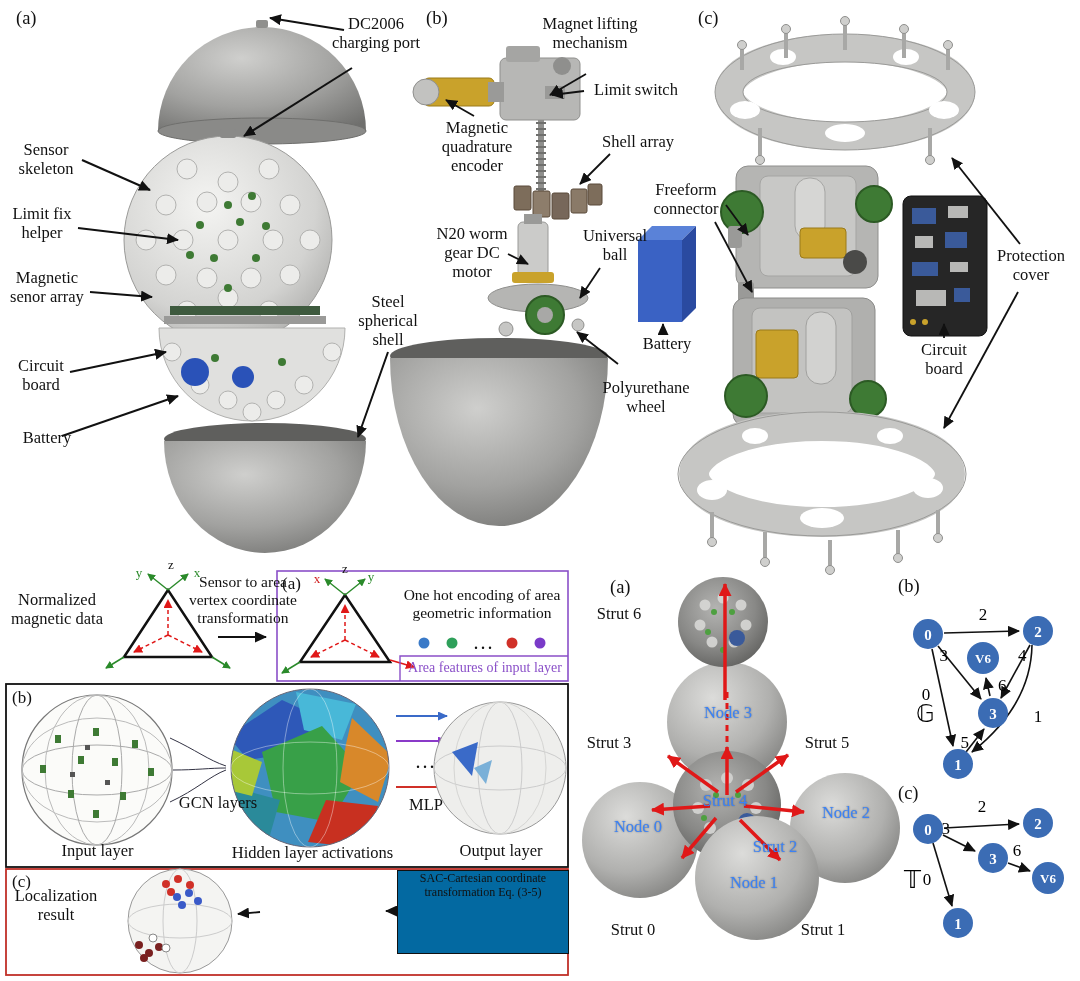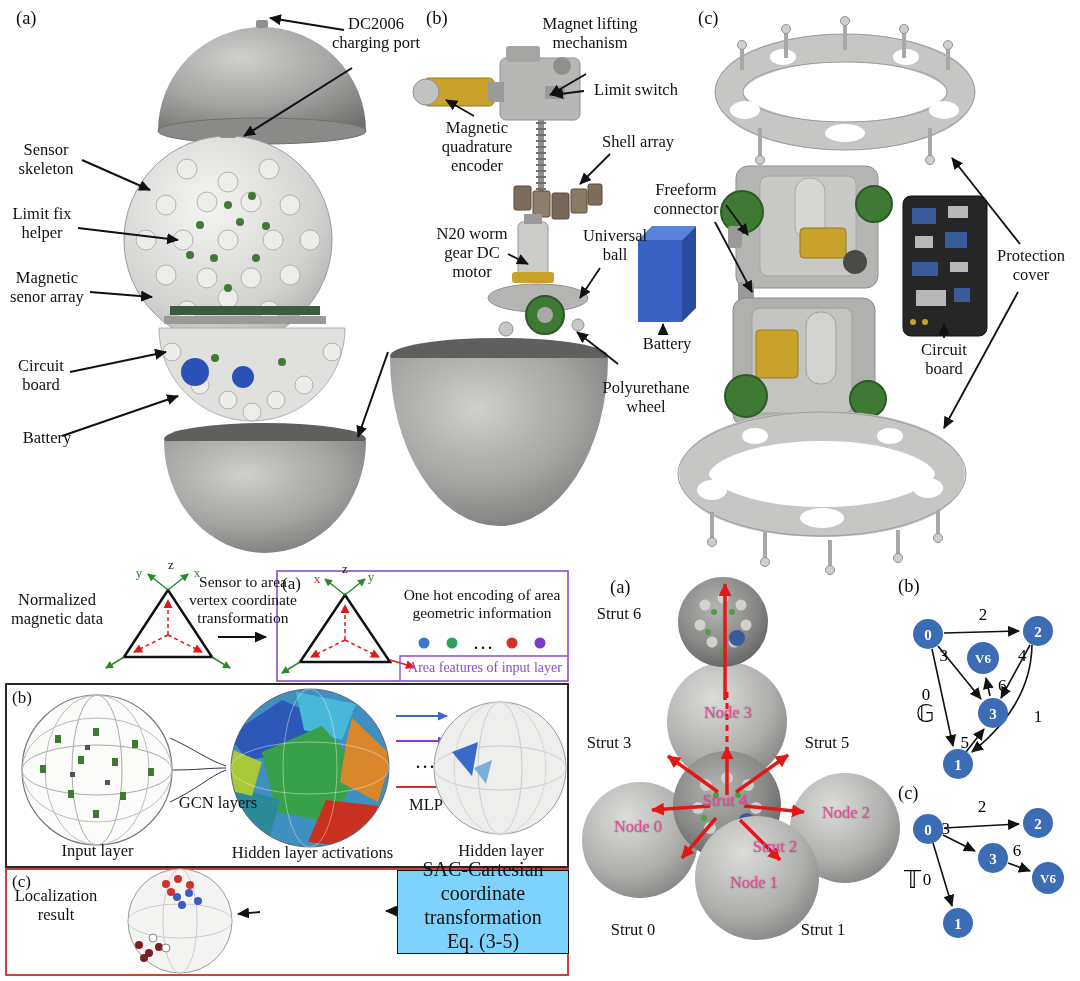--- a/index.html
+++ b/index.html
@@ -2,26 +2,26 @@
 <html><head>
 <meta charset="utf-8">
 <style>
   html,body{margin:0;padding:0}
   body{width:1080px;height:981px;background:#fff;position:relative;
        font-family:"Liberation Serif","DejaVu Serif",serif;color:#111}
   #canvas{position:absolute;left:0;top:0;width:1080px;height:981px;overflow:hidden;background:#fff}
   svg.gfx{position:absolute;left:0;top:0}
   .lbl{position:absolute;font-size:16.5px;line-height:1.16;text-align:center}
   .tag{font-size:18.5px;text-align:left}
-  .white{color:#ec4899;text-shadow:0 0 2px rgba(0,0,0,.4)}
+  .white{color:#3b82f6;text-shadow:0 0 2px rgba(0,0,0,.4)}
   .sm{font-size:13px;line-height:1}
   .purple{color:#8a4fc8;font-size:14px}
   .dots{font-size:20px;letter-spacing:2px;line-height:.6}
-  .flowbox{position:absolute;border:1.7px solid #111;display:flex;align-items:flex-end;justify-content:center;
-           font-size:20px;line-height:1.2;text-align:center;background:#7dd3fc}
+  .flowbox{position:absolute;border:1.7px solid #111;display:flex;align-items:flex-start;justify-content:center;
+           font-size:12px;line-height:1.2;text-align:center;background:#0369a1}
 </style>
 </head>
 <body>
 
 <div id="canvas">
 
 <svg class="gfx" width="1080" height="981" viewBox="0 0 1080 981">
 <defs>
   <radialGradient id="gDome" cx="40%" cy="30%" r="85%">
     <stop offset="0%" stop-color="#cfcfcd"></stop>
@@ -504,20 +504,21 @@
 </g>
 </svg>
 
 <div class="lbl tag" style="left:16px;top:8px;width:42px">(a)</div>
 <div class="lbl" style="left:330px;top:14px;width:92px">DC2006 charging port</div>
 <div class="lbl" style="left:8px;top:140px;width:76px">Sensor skeleton</div>
 <div class="lbl" style="left:2px;top:204px;width:80px">Limit fix helper</div>
 <div class="lbl" style="left:0px;top:268px;width:94px">Magnetic senor array</div>
 <div class="lbl" style="left:6px;top:356px;width:70px">Circuit board</div>
 <div class="lbl" style="left:12px;top:428px;width:70px">Battery</div>
+<div class="lbl" style="left:344px;top:292px;width:88px">Steel spherical shell</div>
 
 <div class="lbl tag" style="left:426px;top:8px;width:42px">(b)</div>
 <div class="lbl" style="left:542px;top:14px;width:96px">Magnet lifting mechanism</div>
 <div class="lbl" style="left:586px;top:80px;width:100px">Limit switch</div>
 <div class="lbl" style="left:584px;top:132px;width:108px">Shell array</div>
 <div class="lbl" style="left:424px;top:118px;width:106px">Magnetic quadrature encoder</div>
 <div class="lbl" style="left:428px;top:224px;width:88px">N20 worm gear DC motor</div>
 <div class="lbl" style="left:570px;top:226px;width:90px">Universal ball</div>
 <div class="lbl" style="left:636px;top:334px;width:62px">Battery</div>
 <div class="lbl" style="left:590px;top:378px;width:112px">Polyurethane wheel</div>
@@ -532,21 +533,21 @@
 <div class="lbl tag" style="left:282px;top:574px;width:36px;font-size:17px">(a)</div>
 <div class="lbl" style="left:398px;top:586px;width:168px;font-size:15.5px">One hot encoding of area geometric information</div>
 <div class="lbl dots" style="left:466px;top:636px;width:36px">...</div>
 <div class="lbl purple" style="left:402px;top:660px;width:166px">Area features of input layer</div>
 <div class="lbl tag" style="left:12px;top:688px;width:36px;font-size:17px">(b)</div>
 <div class="lbl" style="left:50px;top:841px;width:95px">Input layer</div>
 <div class="lbl" style="left:174px;top:793px;width:88px">GCN layers</div>
 <div class="lbl" style="left:220px;top:843px;width:185px">Hidden layer activations</div>
 <div class="lbl dots" style="left:404px;top:755px;width:44px">...</div>
 <div class="lbl" style="left:402px;top:795px;width:48px">MLP</div>
-<div class="lbl" style="left:452px;top:841px;width:98px">Hidden layer</div>
+<div class="lbl" style="left:452px;top:841px;width:98px">Output layer</div>
 <div class="lbl tag" style="left:12px;top:872px;width:36px;font-size:17px">(c)</div>
 <div class="lbl" style="left:4px;top:886px;width:104px">Localization result</div>
 <div class="flowbox" style="left:397px;top:870px;width:170px;height:82px">
   <span style="width:128px">SAC-Cartesian coordinate transformation Eq. (3-5)</span>
 </div>
 
 <div class="lbl sm" style="left:132px;top:566px;width:14px;color:#2a8a2a">y</div>
 <div class="lbl sm" style="left:164px;top:558px;width:14px">z</div>
 <div class="lbl sm" style="left:190px;top:566px;width:14px;color:#2a8a2a">x</div>
 <div class="lbl sm" style="left:310px;top:572px;width:14px;color:#d02020">x</div>

